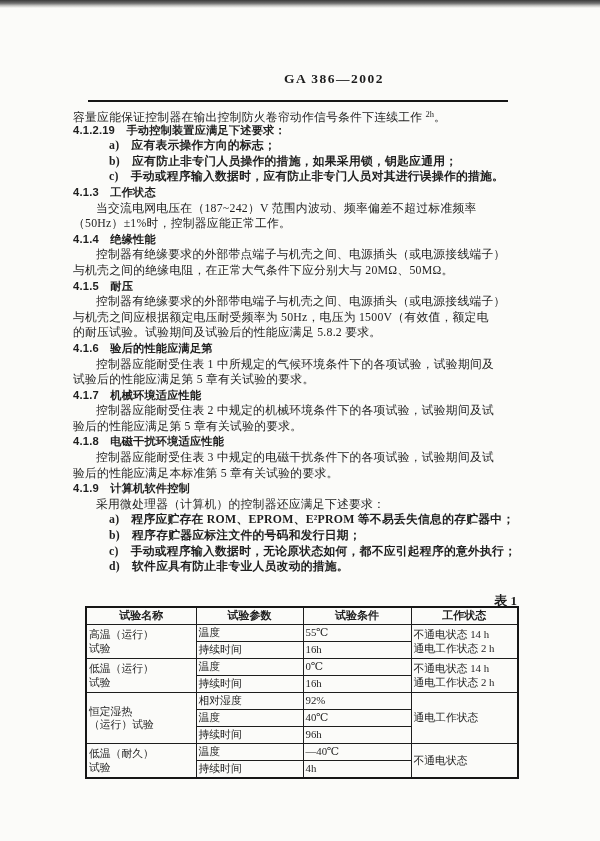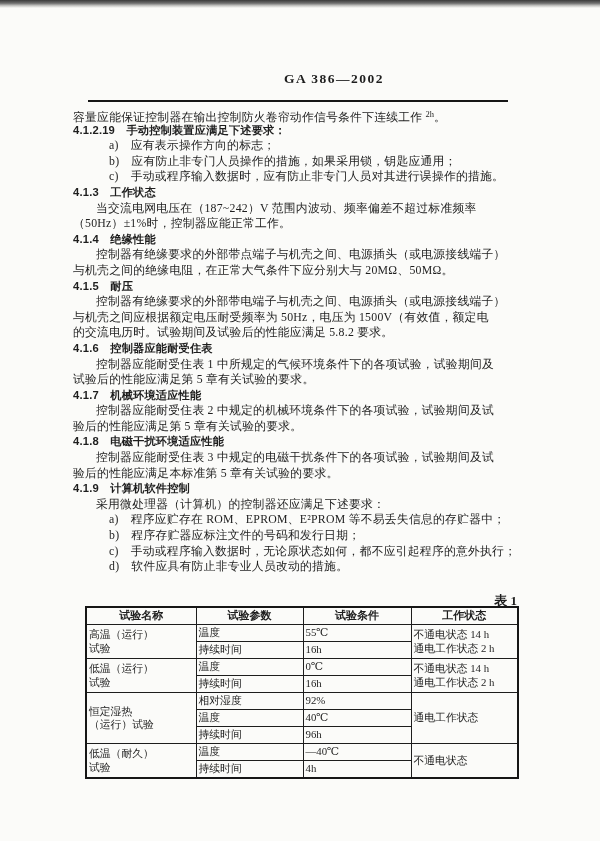--- a/index.html
+++ b/index.html
@@ -28,21 +28,21 @@
   .textblock{position:absolute;left:73px;top:107px;width:468px;}
   .ln{
     height:15.6px;line-height:15.6px;font-size:11.8px;
     white-space:nowrap;letter-spacing:0.25px;
   }
   .heading{
     font-family:"Liberation Sans","DejaVu Sans",sans-serif;
     font-weight:bold;font-size:11.2px;letter-spacing:0.2px;
   }
   .para{text-indent:23px;}
-  .list{padding-left:36px;}
+  .list{padding-left:36px;font-weight:bold;}
   .sup{font-size:8.5px;vertical-align:4px;letter-spacing:0;}
   .table-title{
     position:absolute;left:85px;top:592px;width:432px;
     text-align:right;font-size:13px;font-weight:bold;
   }
   table.t1{
     position:absolute;left:85px;top:606px;width:432px;
     border-collapse:collapse;table-layout:fixed;
     border:2px solid #161616;
   }
@@ -78,22 +78,22 @@
     <div class="ln list">c)　手动或程序输入数据时，应有防止非专门人员对其进行误操作的措施。</div>
     <div class="ln heading">4.1.3　工作状态</div>
     <div class="ln para">当交流电网电压在（187~242）V 范围内波动、频率偏差不超过标准频率</div>
     <div class="ln">（50Hz）±1%时，控制器应能正常工作。</div>
     <div class="ln heading">4.1.4　绝缘性能</div>
     <div class="ln para">控制器有绝缘要求的外部带点端子与机壳之间、电源插头（或电源接线端子）</div>
     <div class="ln">与机壳之间的绝缘电阻，在正常大气条件下应分别大与 20MΩ、50MΩ。</div>
     <div class="ln heading">4.1.5　耐压</div>
     <div class="ln para">控制器有绝缘要求的外部带电端子与机壳之间、电源插头（或电源接线端子）</div>
     <div class="ln">与机壳之间应根据额定电压耐受频率为 50Hz，电压为 1500V（有效值，额定电</div>
-    <div class="ln">的交流电历时。试验期间及试验后的性能应满足 5.8.2 要求。</div>
-    <div class="ln heading">4.1.6　控制器应能耐受住表</div>
+    <div class="ln">的耐压试验。试验期间及试验后的性能应满足 5.8.2 要求。</div>
+    <div class="ln heading">4.1.6　验后的性能应满足第</div>
     <div class="ln para">控制器应能耐受住表 1 中所规定的气候环境条件下的各项试验，试验期间及</div>
     <div class="ln">试验后的性能应满足第 5 章有关试验的要求。</div>
     <div class="ln heading">4.1.7　机械环境适应性能</div>
     <div class="ln para">控制器应能耐受住表 2 中规定的机械环境条件下的各项试验，试验期间及试</div>
     <div class="ln">验后的性能应满足第 5 章有关试验的要求。</div>
     <div class="ln heading">4.1.8　电磁干扰环境适应性能</div>
     <div class="ln para">控制器应能耐受住表 3 中规定的电磁干扰条件下的各项试验，试验期间及试</div>
     <div class="ln">验后的性能应满足本标准第 5 章有关试验的要求。</div>
     <div class="ln heading">4.1.9　计算机软件控制</div>
     <div class="ln para">采用微处理器（计算机）的控制器还应满足下述要求：</div>

